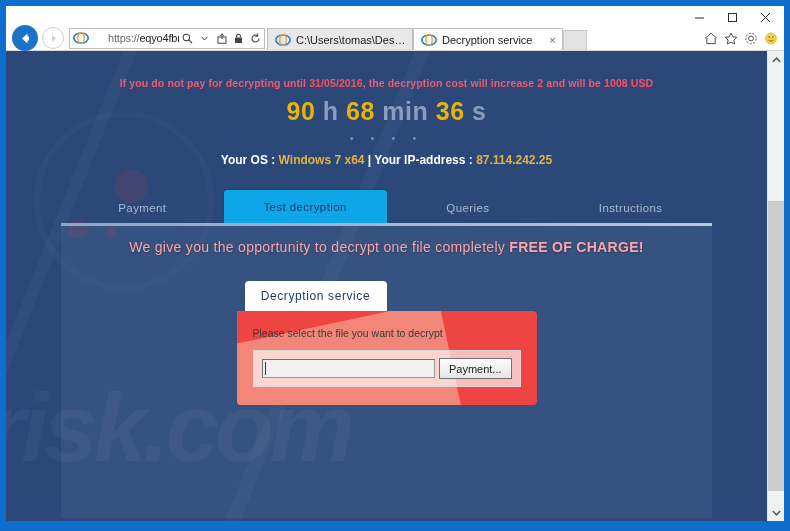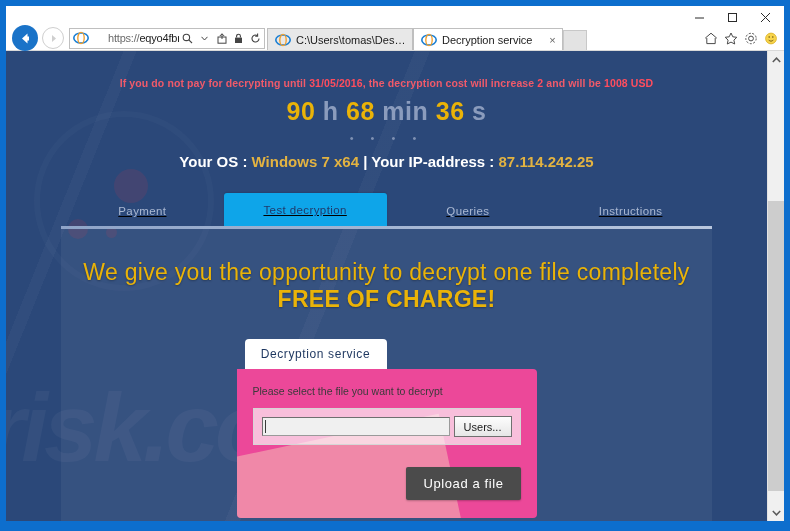--- a/index.html
+++ b/index.html
@@ -283,34 +283,33 @@
     text-align: center;
     margin-top: 8px;
     letter-spacing: 7px;
     color: #7e90b2;
     font-size: 11px;
     line-height: 8px;
   }
   #osline {
     text-align: center;
     margin-top: 11px;
-    font-size: 15px;
+    font-size: 12px;
     font-weight: bold;
     color: #ffffff;
   }
   #osline .gold { color: #e3b341; }
 
   
   #tabnav {
     position: relative;
     margin: 20px 55px 0 55px;
     height: 36px;
     display: flex;
     align-items: flex-end;
-    text-decoration: underline;
   }
   .site-tab {
     flex: 1 1 0;
     text-align: center;
     font-size: 11.5px;
     color: #aab8d2;
     padding: 10px 0 9px 0;
     box-sizing: border-box;
     letter-spacing: 0.4px;
   }
@@ -333,23 +332,23 @@
   
   #main-panel {
     margin: 0 55px;
     background: rgba(255,255,255,0.055);
     min-height: 282px;
     padding-bottom: 10px;
     position: relative;
   }
   #headline {
     text-align: center;
-    color: #eab308;
-    font-size: 23px;
-    padding-top: 30px;
+    color: #fca5a5;
+    font-size: 14px;
+    padding-top: 13px;
     letter-spacing: 0.3px;
     text-shadow: 0 1px 2px rgba(0,0,0,0.3);
   }
   #headline .strong { font-weight: bold; }
   #subhead {
     text-align: center;
     color: #e6ebf4;
     font-size: 10.5px;
     font-weight: bold;
     margin-top: 10px;
@@ -370,21 +369,21 @@
     display: flex;
     align-items: center;
     justify-content: center;
     color: #1d365f;
     font-size: 12px;
     letter-spacing: 0.6px;
     box-sizing: border-box;
     margin-left: 8px;
   }
   #card-body {
-    background: #ec4899;
+    background: #ef4444;
     border-radius: 0 4px 4px 4px;
     padding: 16px 16px 18px 16px;
     box-sizing: border-box;
     position: relative;
     overflow: hidden;
   }
   #card-body::after {
     content: "";
     position: absolute;
     left: -30px; bottom: -70px;
@@ -647,24 +646,21 @@
             <div id="headline"><span>We give you the opportunity to decrypt one file completely </span><span class="strong">FREE OF CHARGE!</span></div>
 
 
             <div id="card-wrap">
               <div id="card-tab">Decryption service</div>
               <div id="card-body">
                 <div class="card-inner">
                   <div id="select-label">Please select the file you want to decrypt</div>
                   <div id="file-row">
                     <div id="file-text" title=""></div>
-                    <div id="browse-button">Users...</div>
-                  </div>
-                  <div id="upload-row">
-                    <div id="upload-button">Upload a file</div>
+                    <div id="browse-button">Payment...</div>
                   </div>
                 </div>
               </div>
             </div>
 
           </div>
         </div>
       </div>
 
       <div id="scrollbar">

